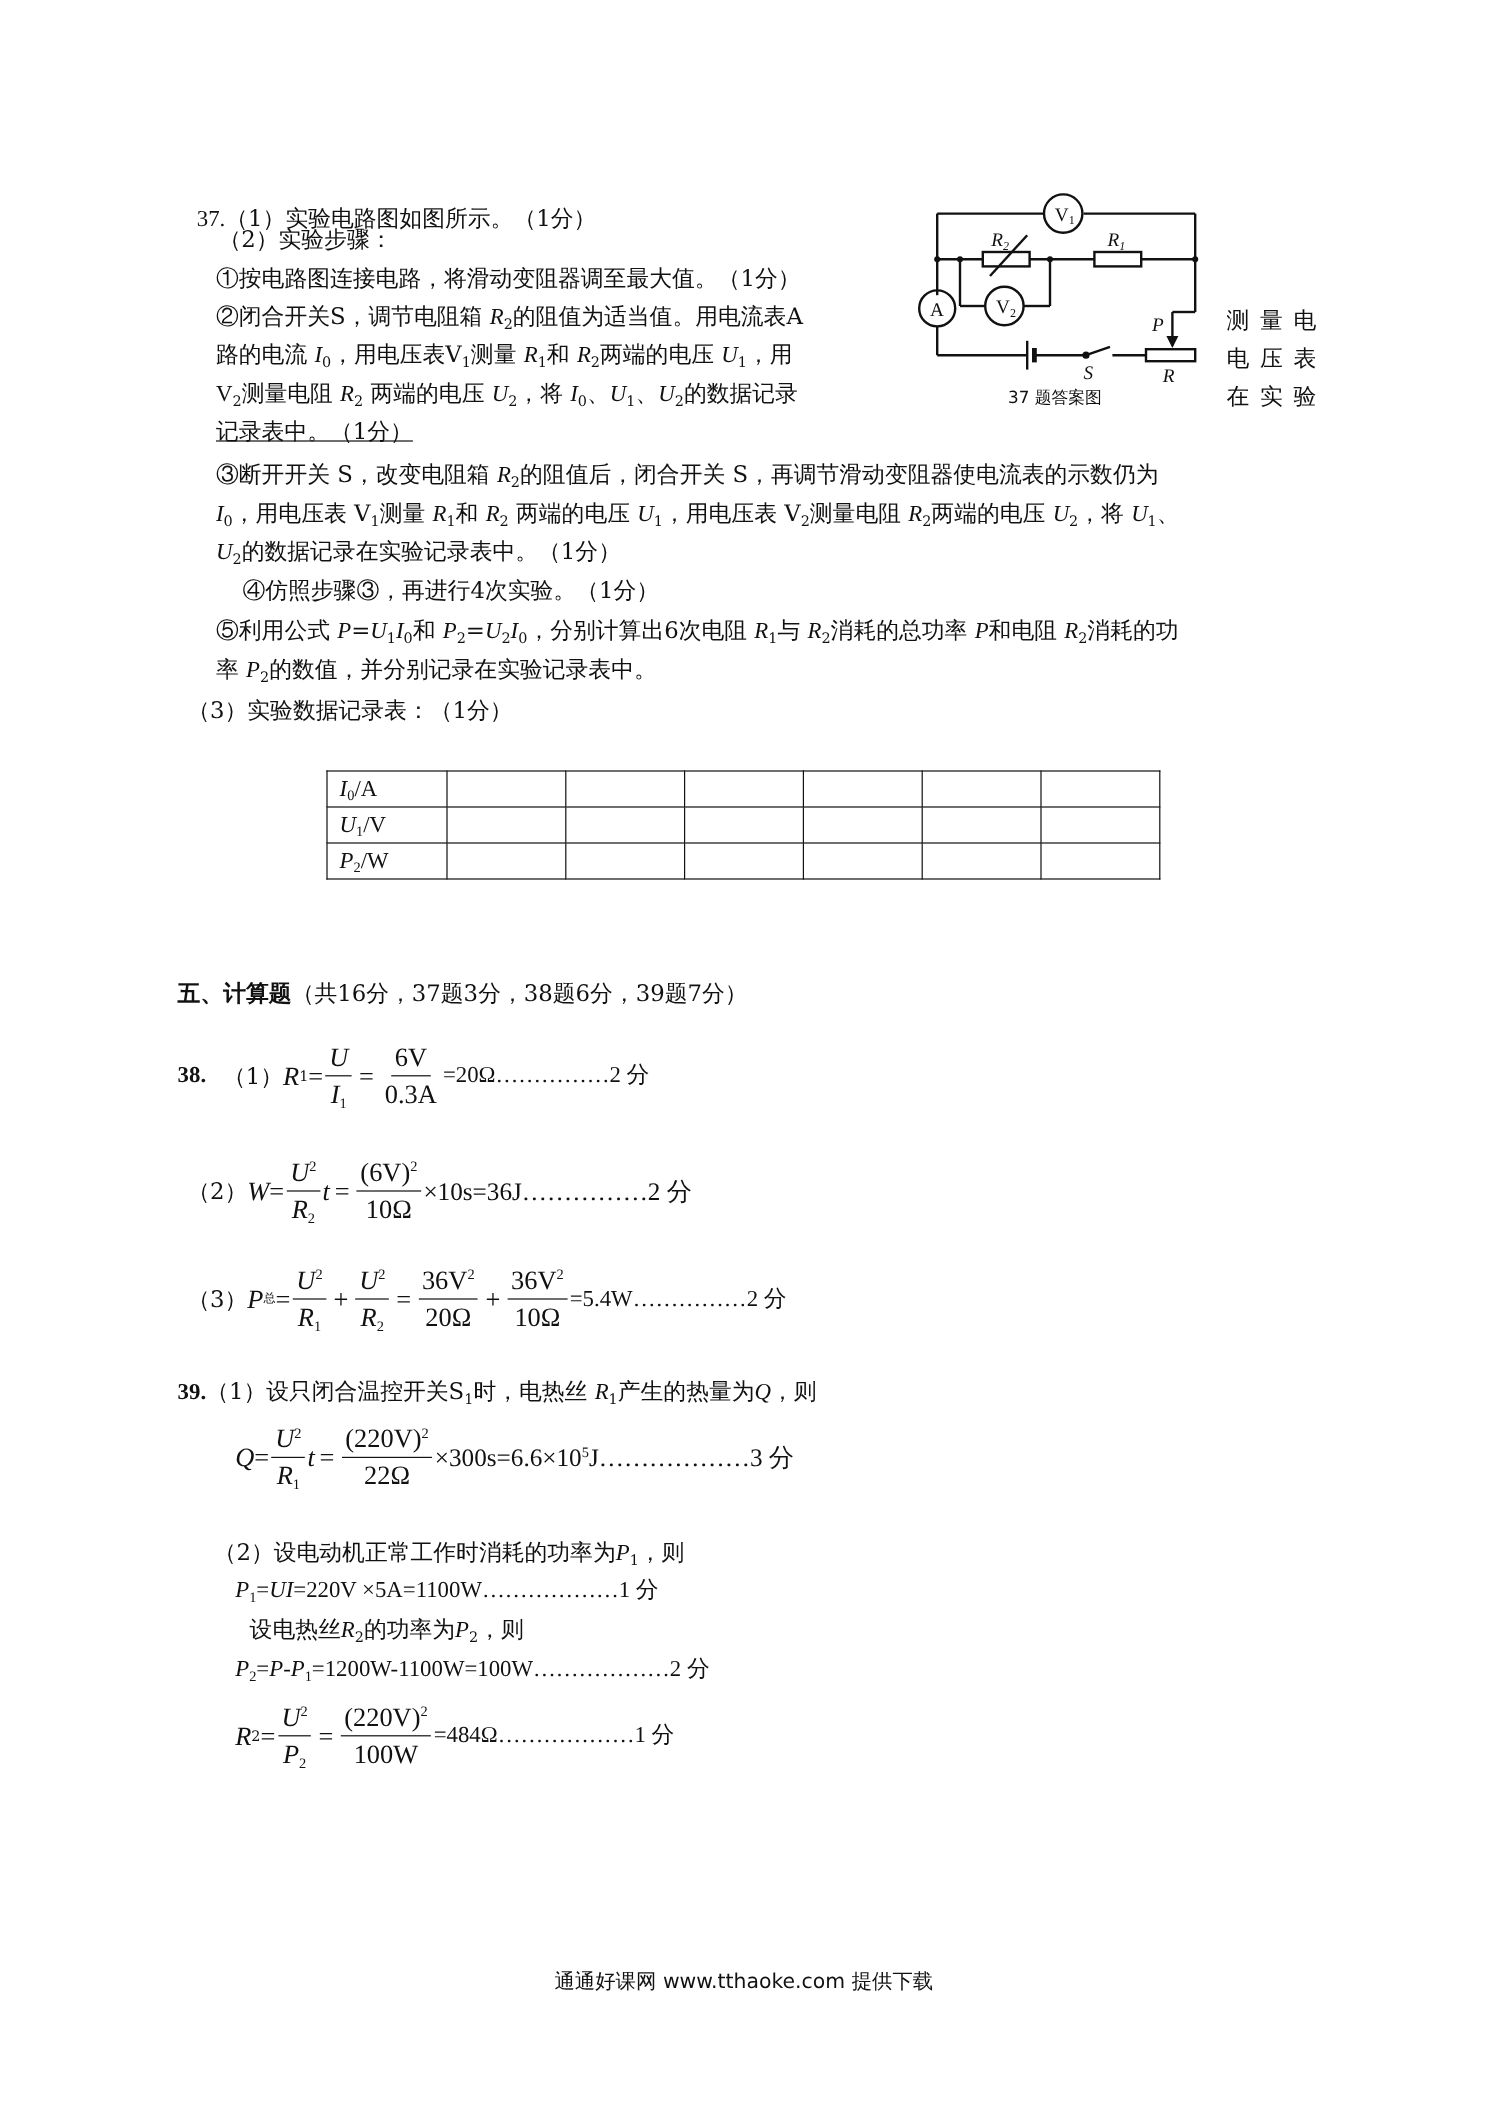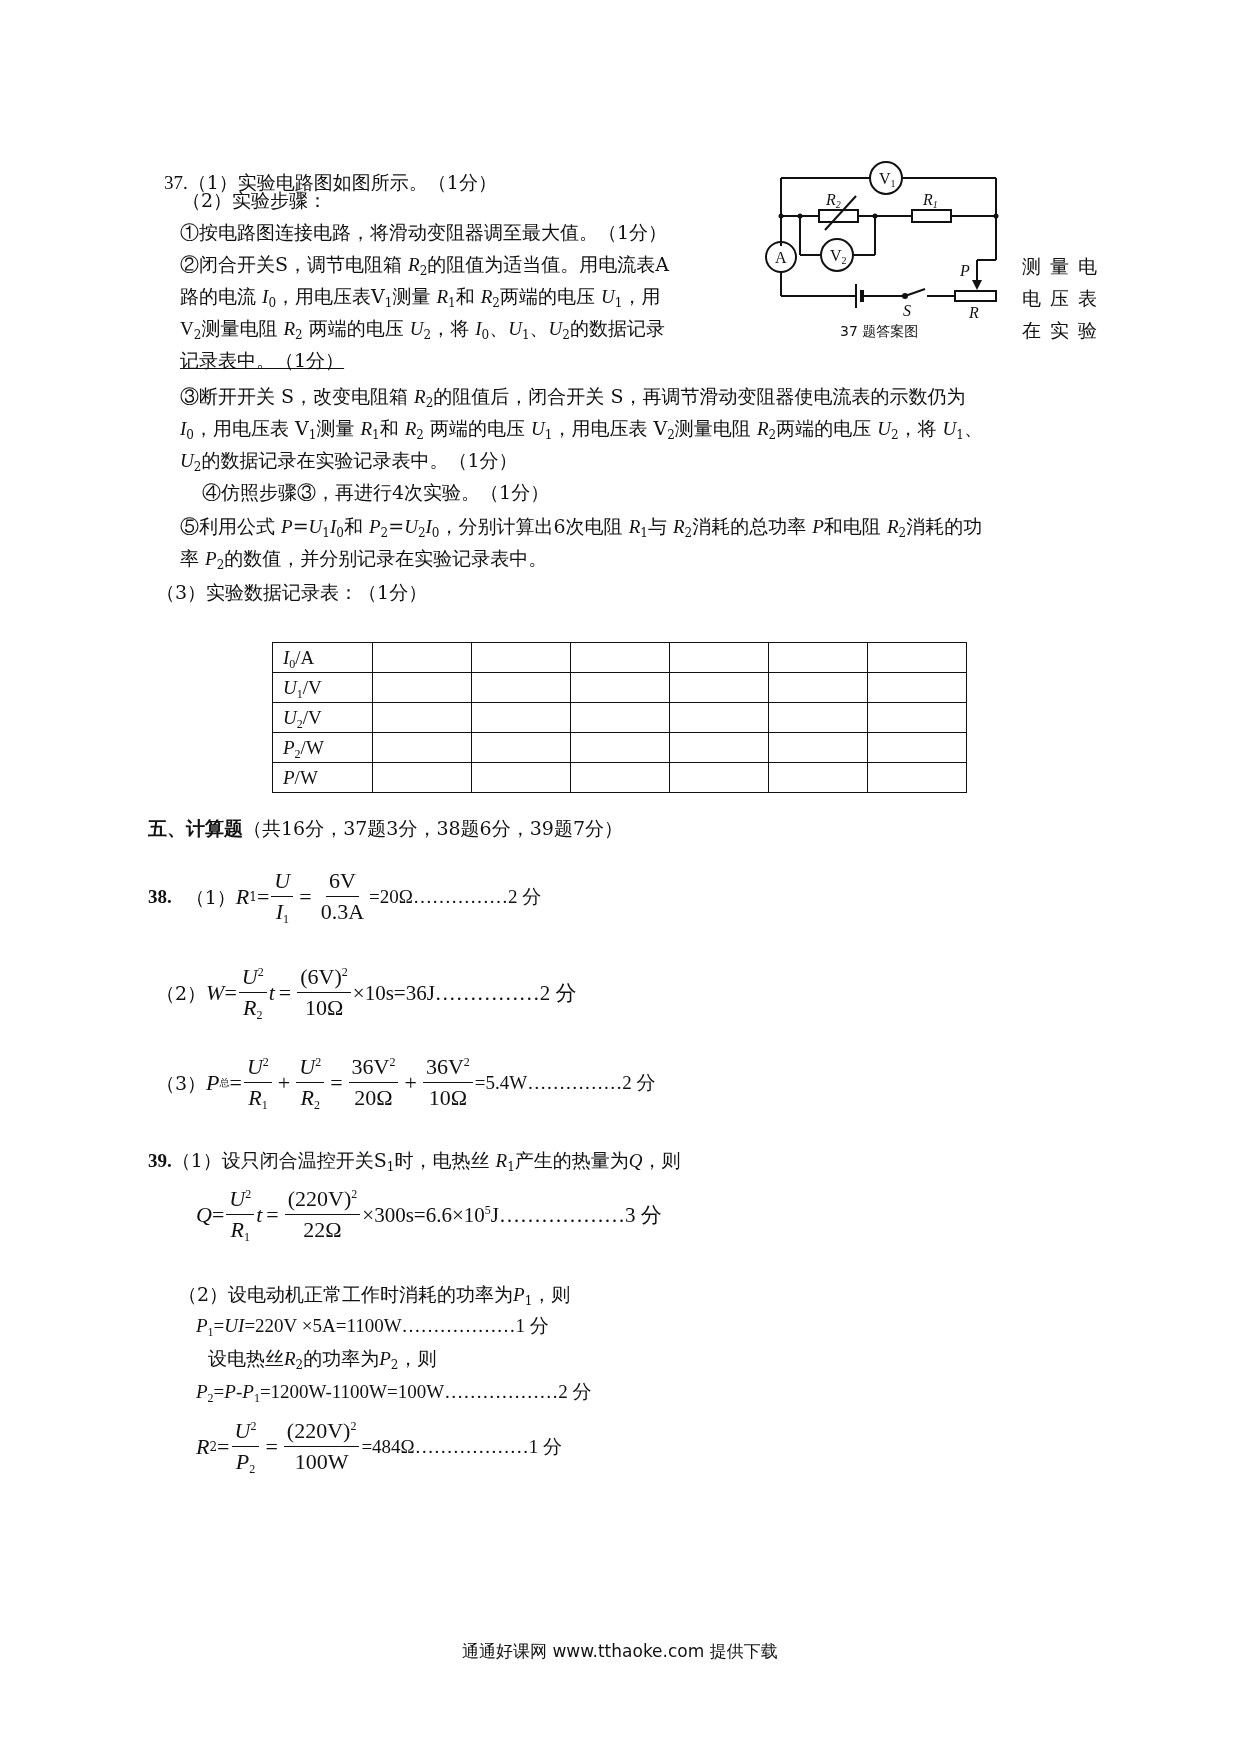--- a/index.html
+++ b/index.html
@@ -158,39 +158,21 @@
       <tr>
         <td class="h"><span class="it">U</span><sub>1</sub><span>/V</span></td>
         <td></td>
         <td></td>
         <td></td>
         <td></td>
         <td></td>
         <td></td>
       </tr>
       <tr>
-        <td class="h"><span class="it">U</span><sub>2</sub><span>/V</span></td>
-        <td></td>
-        <td></td>
-        <td></td>
-        <td></td>
-        <td></td>
-        <td></td>
-      </tr>
-      <tr>
         <td class="h"><span class="it">P</span><sub>2</sub><span>/W</span></td>
-        <td></td>
-        <td></td>
-        <td></td>
-        <td></td>
-        <td></td>
-        <td></td>
-      </tr>
-      <tr>
-        <td class="h"><span class="it">P</span><span>/W</span></td>
         <td></td>
         <td></td>
         <td></td>
         <td></td>
         <td></td>
         <td></td>
       </tr>
     </tbody>
 </table>
 

